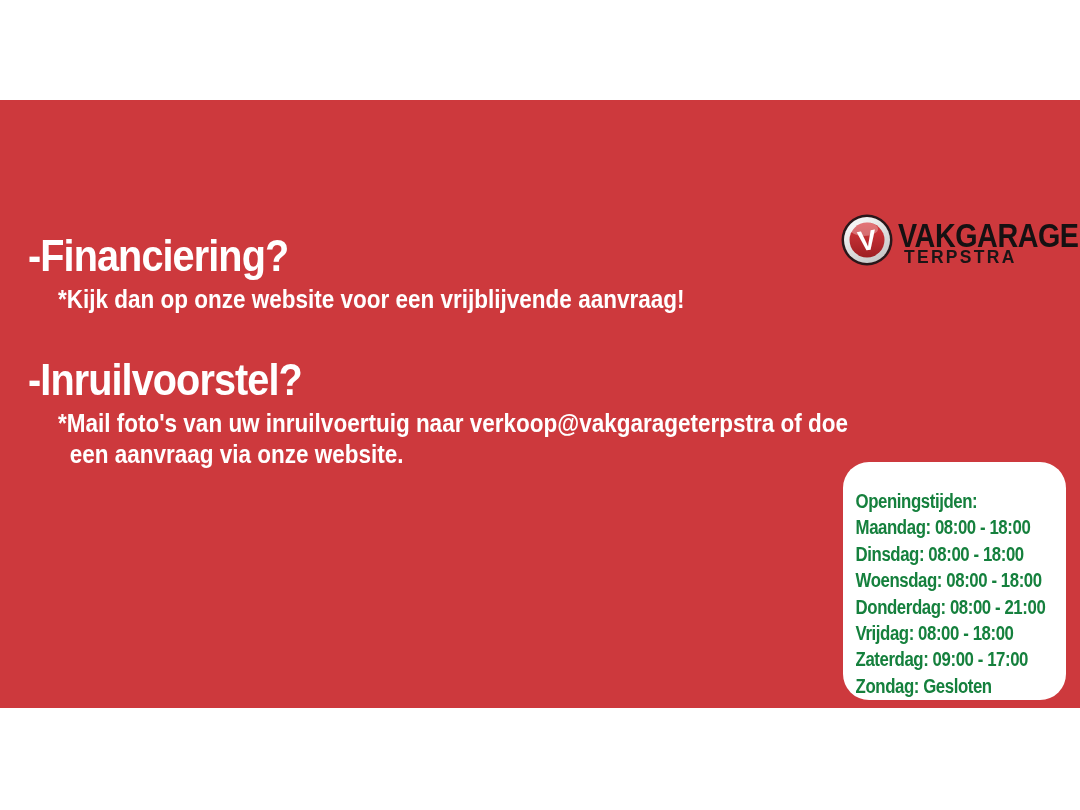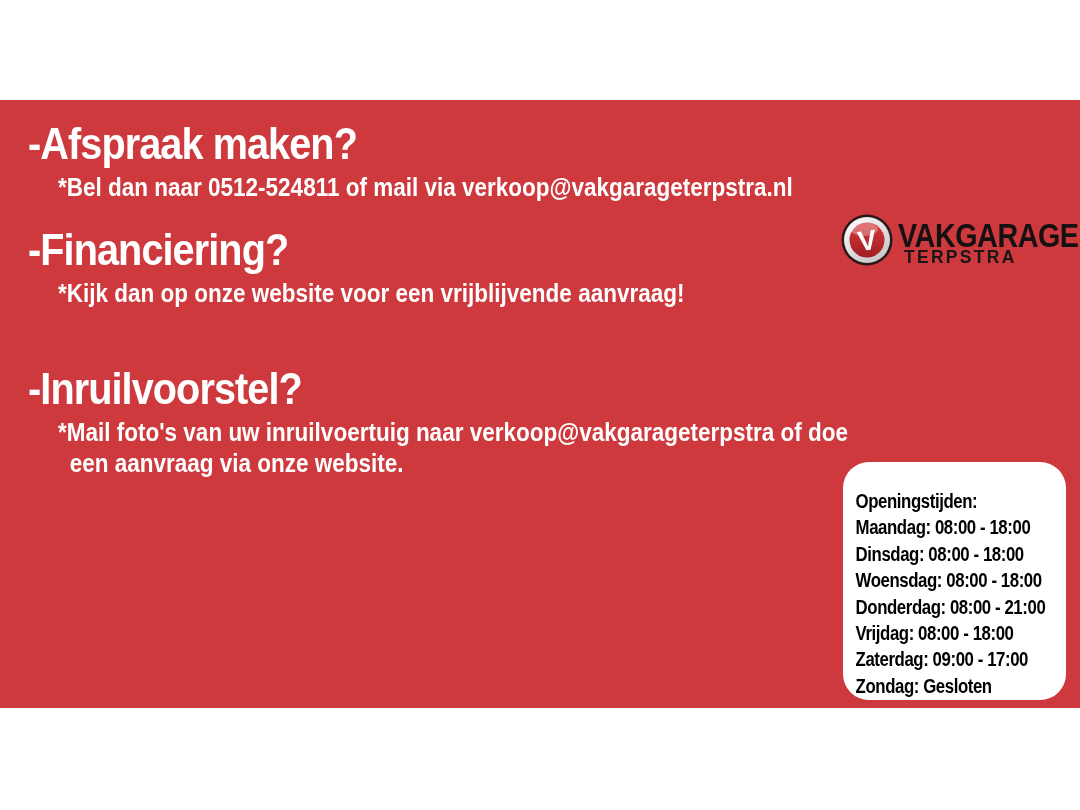--- a/index.html
+++ b/index.html
@@ -55,21 +55,21 @@
     transform: scaleX(0.92); transform-origin: 0 0;
   }
 
   
   .hours-card {
     position: absolute;
     left: 843px; top: 362px;
     width: 223px; height: 238px;
     background: #ffffff;
     border-radius: 26px;
-    color: #000000;
+    color: #15803d;
     overflow: hidden;
   }
   .hours-inner {
     padding: 26px 0 0 15px;
     font-size: 20px;
     font-weight: 700;
     letter-spacing: -0.5px;
     line-height: 26.4px;
     white-space: nowrap;
     transform: scaleX(0.84);
@@ -95,35 +95,29 @@
       </defs>
       <circle cx="26" cy="26" r="25.5" fill="#2a171a"></circle>
       <circle cx="26" cy="26" r="23" fill="url(#ringGrad)"></circle>
       <circle cx="26" cy="26" r="17.5" fill="url(#redGrad)"></circle>
       <text x="26" y="36" text-anchor="middle" font-family="Liberation Sans, sans-serif" font-size="28" font-weight="bold" fill="#ffffff" transform="rotate(-8 26 26)">V</text>
       <ellipse cx="23" cy="15" rx="14" ry="7" fill="#ffffff" opacity="0.30"></ellipse>
     </svg>
     <div class="brand-name">VAKGARAGE</div>
     <div class="brand-sub">TERPSTRA</div>
 
-    <div class="section" style="top:20px">
-      <div class="h">-Afspraak maken?</div>
-      <div class="sub">
-        <div>*Bel dan naar 0512-524811 of mail via verkoop@vakgarageterpstra.nl</div>
-      </div>
-    </div>
 
-    <div class="section" style="top:126px">
+    <div class="section" style="top:132px">
       <div class="h">-Financiering?</div>
       <div class="sub">
         <div>*Kijk dan op onze website voor een vrijblijvende aanvraag!</div>
       </div>
     </div>
 
-    <div class="section" style="top:265px">
+    <div class="section" style="top:256px">
       <div class="h">-Inruilvoorstel?</div>
       <div class="sub">
         <div>*Mail foto's van uw inruilvoertuig naar verkoop@vakgarageterpstra of doe</div>
         <div class="cont">een aanvraag via onze website.</div>
       </div>
     </div>
 
 
 
     <div class="hours-card">

